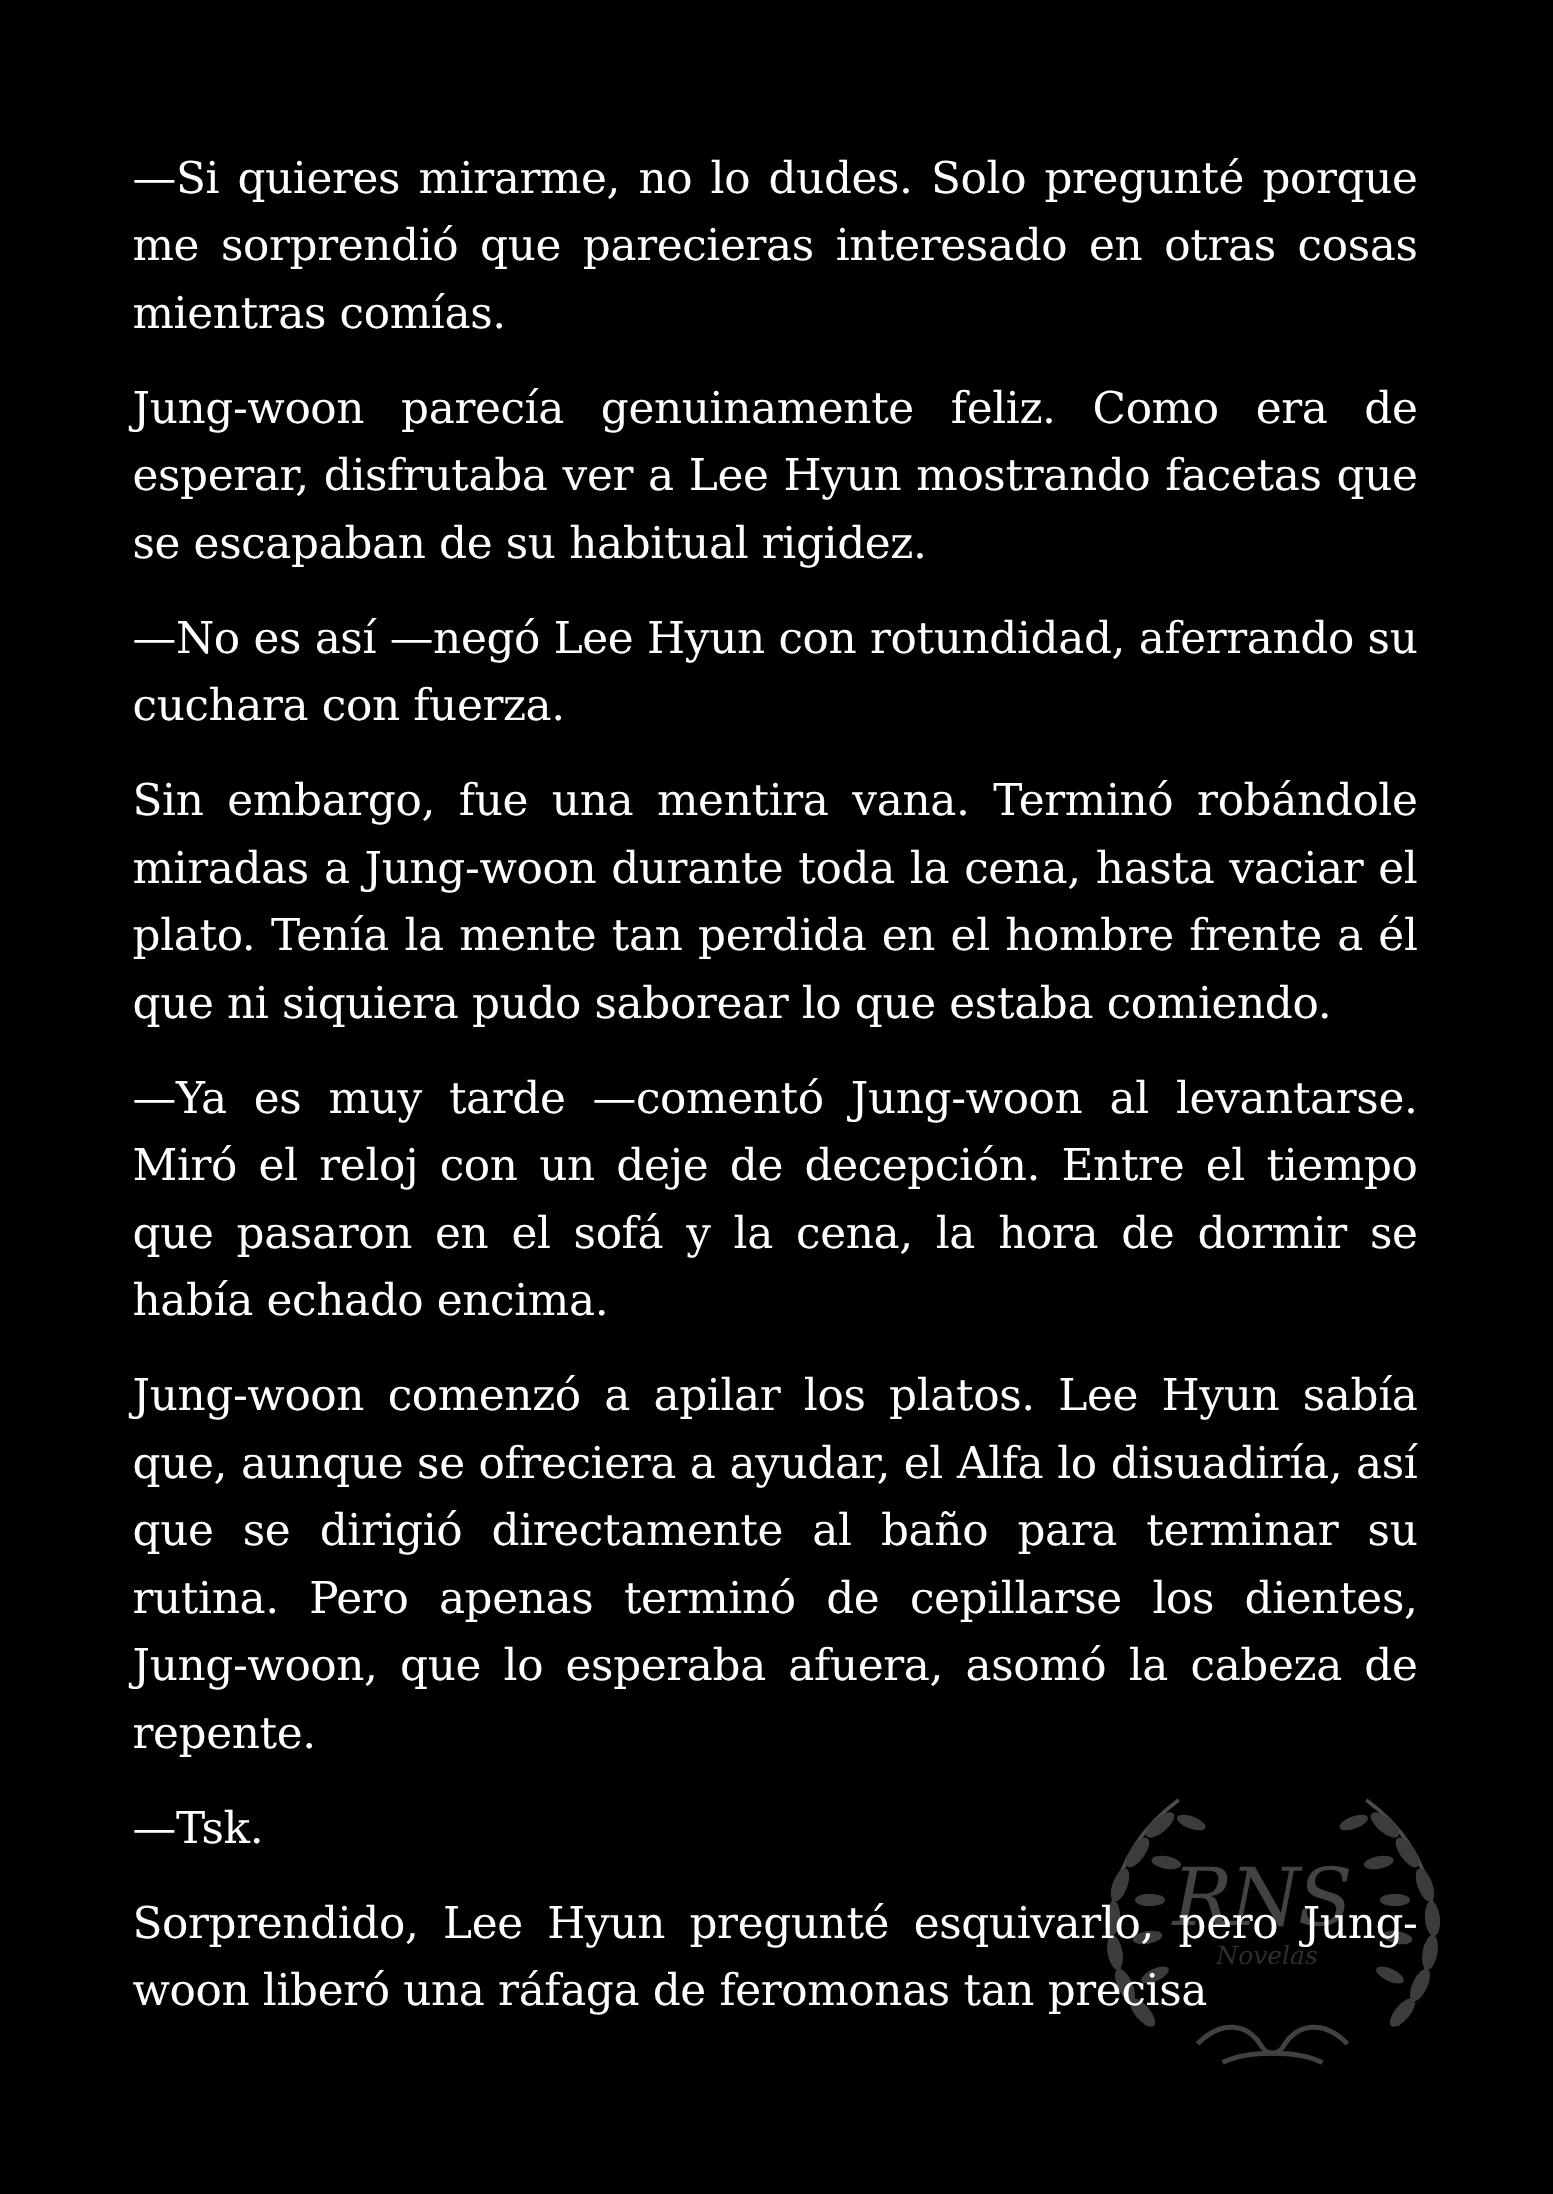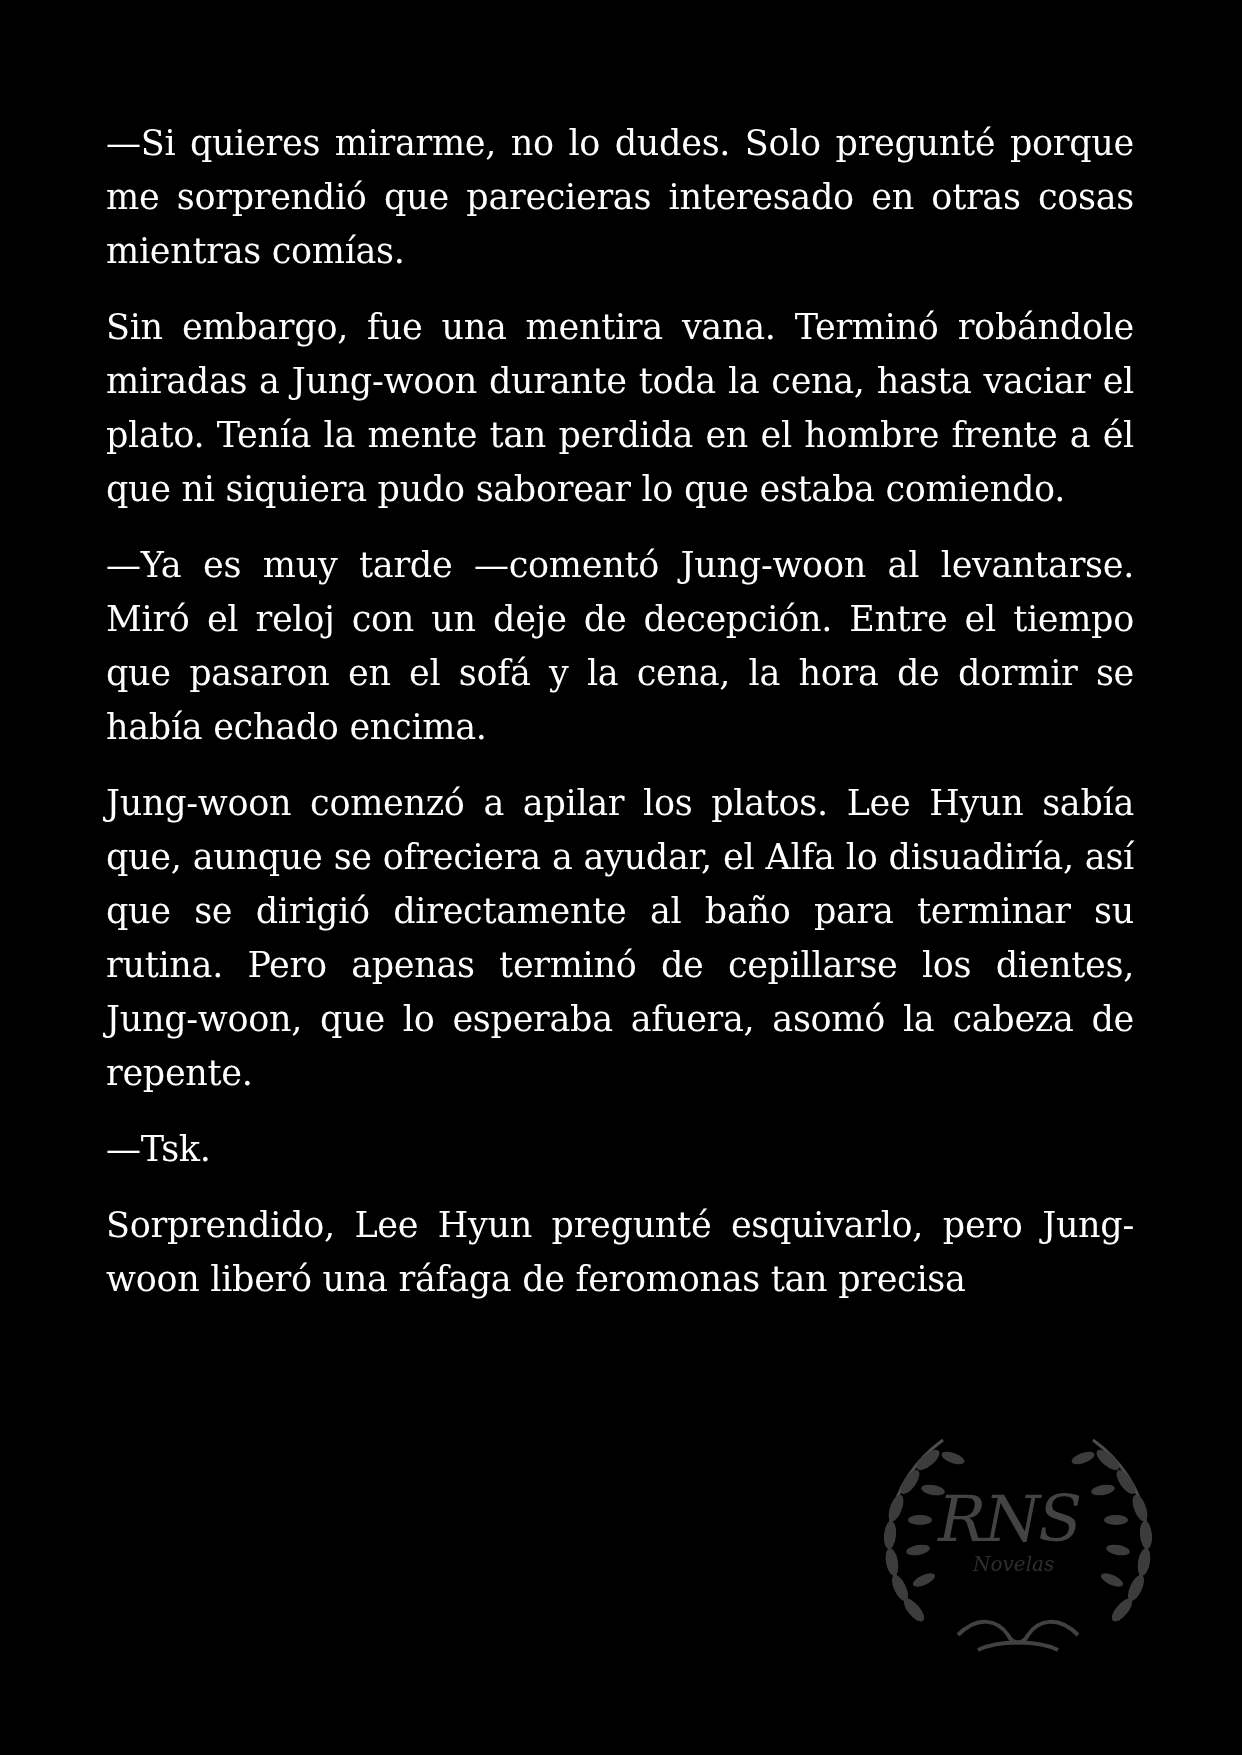--- a/index.html
+++ b/index.html
@@ -101,18 +101,20 @@
       <path d="M110 215 C 130 195, 150 200, 160 215 C 165 225, 175 225, 180 215 C 190 200, 210 195, 230 215"></path>
       <path d="M130 230 C 150 220, 190 220, 210 230"></path>
     </g>
   </svg>
   <div class="wm-text">RNS</div>
   <div class="wm-sub">Novelas</div>
 </div>
 
 <div class="page">
   <p class="para">—Si quieres mirarme, no lo dudes. Solo pregunté porque me sorprendió que parecieras interesado en otras cosas mientras comías.</p>
+  <p class="para">Jung-woon parecía genuinamente feliz. Como era de esperar, disfrutaba ver a Lee Hyun mostrando facetas que se escapaban de su habitual rigidez.</p>
+  <p class="para">—No es así —negó Lee Hyun con rotundidad, aferrando su cuchara con fuerza.</p>
   <p class="para">Sin embargo, fue una mentira vana. Terminó robándole miradas a Jung-woon durante toda la cena, hasta vaciar el plato. Tenía la mente tan perdida en el hombre frente a él que ni siquiera pudo saborear lo que estaba comiendo.</p>
   <p class="para">—Ya es muy tarde —comentó Jung-woon al levantarse. Miró el reloj con un deje de decepción. Entre el tiempo que pasaron en el sofá y la cena, la hora de dormir se había echado encima.</p>
   <p class="para">Jung-woon comenzó a apilar los platos. Lee Hyun sabía que, aunque se ofreciera a ayudar, el Alfa lo disuadiría, así que se dirigió directamente al baño para terminar su rutina. Pero apenas terminó de cepillarse los dientes, Jung-woon, que lo esperaba afuera, asomó la cabeza de repente.</p>
   <p class="para">—Tsk.</p>
   <p class="para">Sorprendido, Lee Hyun pregunté esquivarlo, pero Jung-woon liberó una ráfaga de feromonas tan precisa</p>
 </div>
 
 </body></html>

